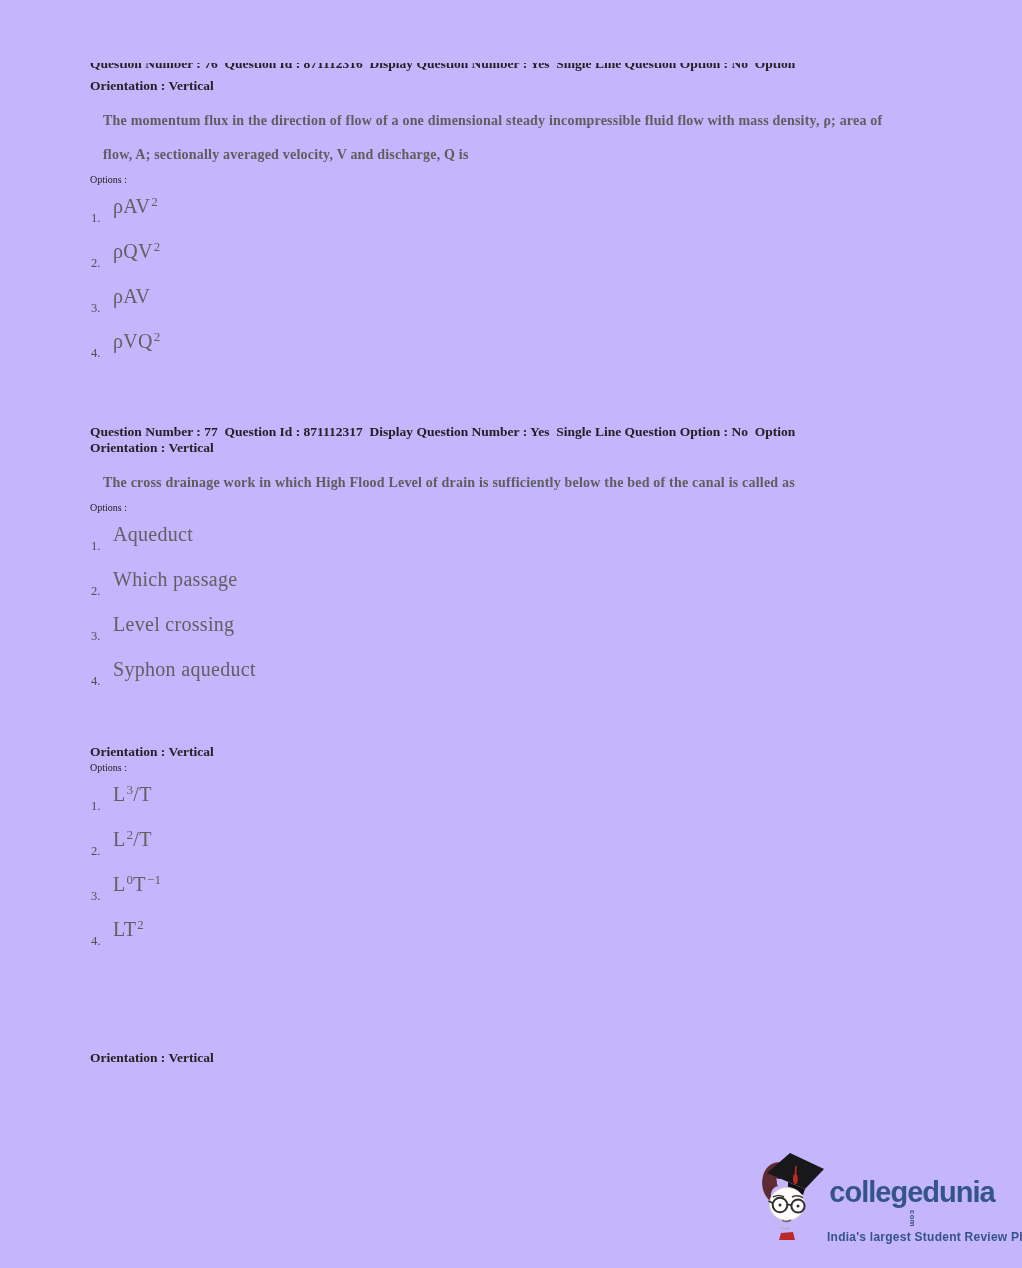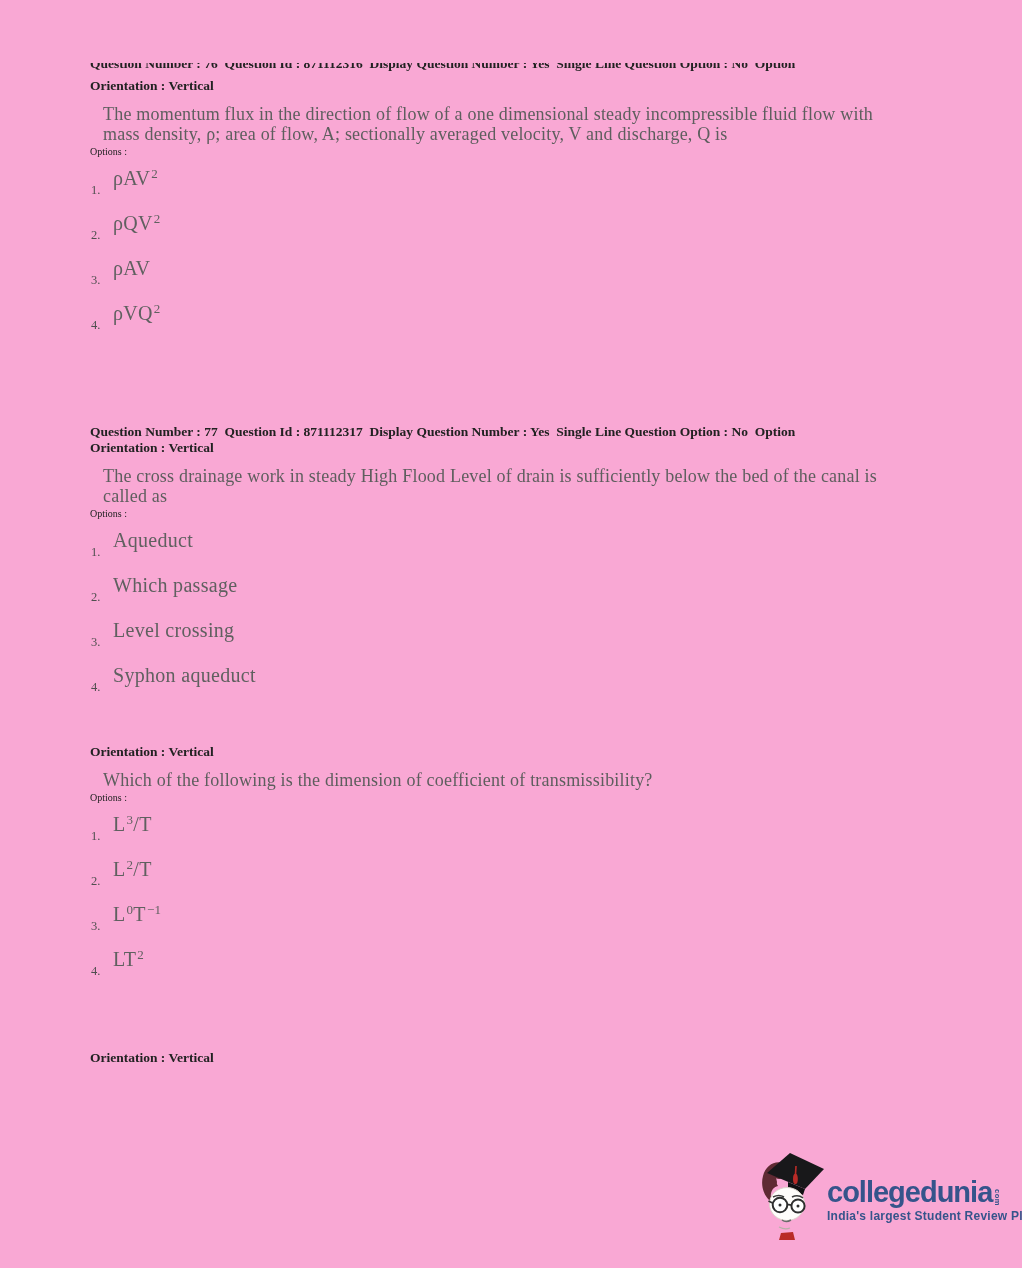--- a/index.html
+++ b/index.html
@@ -1,20 +1,20 @@
 <!DOCTYPE html>
 <html><head>
 <meta charset="utf-8">
 <style>
   html, body { margin: 0; padding: 0; background: #ffffff; }
   #page {
     position: relative;
     width: 1022px;
     height: 1268px;
-    background: #f9a8d4;
+    background: #c4b5fd;
     overflow: hidden;
     font-family: "Liberation Serif", serif;
   }
 
   
   .question-block { position: absolute; left: 90px; width: 880px; }
 
   .header-line-wrap { height: 16px; }
   .header-line-wrap.clipped { height: 15px; overflow: hidden; }
   .header-line-wrap.clipped .q-header-line { margin-top: -7px; }
@@ -25,24 +25,25 @@
     font-weight: bold;
     font-size: 13.5px;
     line-height: 16px;
     color: #222222;
     white-space: pre;
   }
 
   .q-text {
     margin: 10px 0 0 13px;
     width: 795px;
-    font-size: 18px;
-    line-height: 20px;
+    font-size: 14px;
+    line-height: 34px;
     color: #5e5e5e;
     letter-spacing: 0.2px;
+    font-weight: bold;
   }
 
   .options-label {
     font-weight: normal;
     font-size: 10px;
     line-height: 16px;
     color: #222222;
   }
 
   .options-list { list-style: none; margin: 6px 0 0 0; padding: 0; }
@@ -60,21 +61,21 @@
   }
   .opt-text .sup {
     font-size: 13px;
     position: relative; top: -7px; margin-left: 1px;
   }
 
   
   #logo { position: absolute; left: 757px; top: 1152px; width: 240px; height: 100px; }
   #mascot { position: absolute; left: 0; top: 0; }
   #logo-textblock { position: absolute; left: 70px; top: 26px; width: 170px; }
-  .brand-row { display: flex; align-items: flex-end; }
+  .brand-row { display: flex; align-items: center; flex-direction: column; }
   .brand-text {
     font-family: "Liberation Sans", sans-serif;
     font-weight: bold;
     font-size: 29px;
     line-height: 28px;
     letter-spacing: -1px;
     color: #35548b;
   }
   .brand-com {
     font-family: "Liberation Sans", sans-serif;
@@ -133,21 +134,21 @@
   </section>
     <section class="question-block" style="top: 424px;">
     <header class="q-header">
       <div class="header-line-wrap">
         <span class="q-header-line">Question Number : 77  Question Id : 871112317  Display Question Number : Yes  Single Line Question Option : No  Option</span>
       </div>
       <div class="header-line-wrap">
         <span class="q-header-line">Orientation : Vertical</span>
       </div>
     </header>
-    <p class="q-text">The cross drainage work in steady High Flood Level of drain is sufficiently below the bed of the canal is called as</p>
+    <p class="q-text">The cross drainage work in which High Flood Level of drain is sufficiently below the bed of the canal is called as</p>
     <div class="options-label">Options :</div>
     <ol class="options-list">
         <li class="option-row">
     <span class="opt-num">1.</span>
     <span class="opt-text"><span>Aqueduct</span></span>
   </li>
         <li class="option-row">
     <span class="opt-num">2.</span>
     <span class="opt-text"><span>Which passage</span></span>
   </li>
@@ -160,21 +161,20 @@
     <span class="opt-text"><span>Syphon aqueduct</span></span>
   </li>
       </ol>
   </section>
     <section class="question-block" style="top: 744px;">
     <header class="q-header">
       <div class="header-line-wrap">
         <span class="q-header-line">Orientation : Vertical</span>
       </div>
     </header>
-    <p class="q-text">Which of the following is the dimension of coefficient of transmissibility?</p>
     <div class="options-label">Options :</div>
     <ol class="options-list">
         <li class="option-row">
     <span class="opt-num">1.</span>
     <span class="opt-text"><span>L</span><span class="sup">3</span><span>/T</span></span>
   </li>
         <li class="option-row">
     <span class="opt-num">2.</span>
     <span class="opt-text"><span>L</span><span class="sup">2</span><span>/T</span></span>
   </li>

